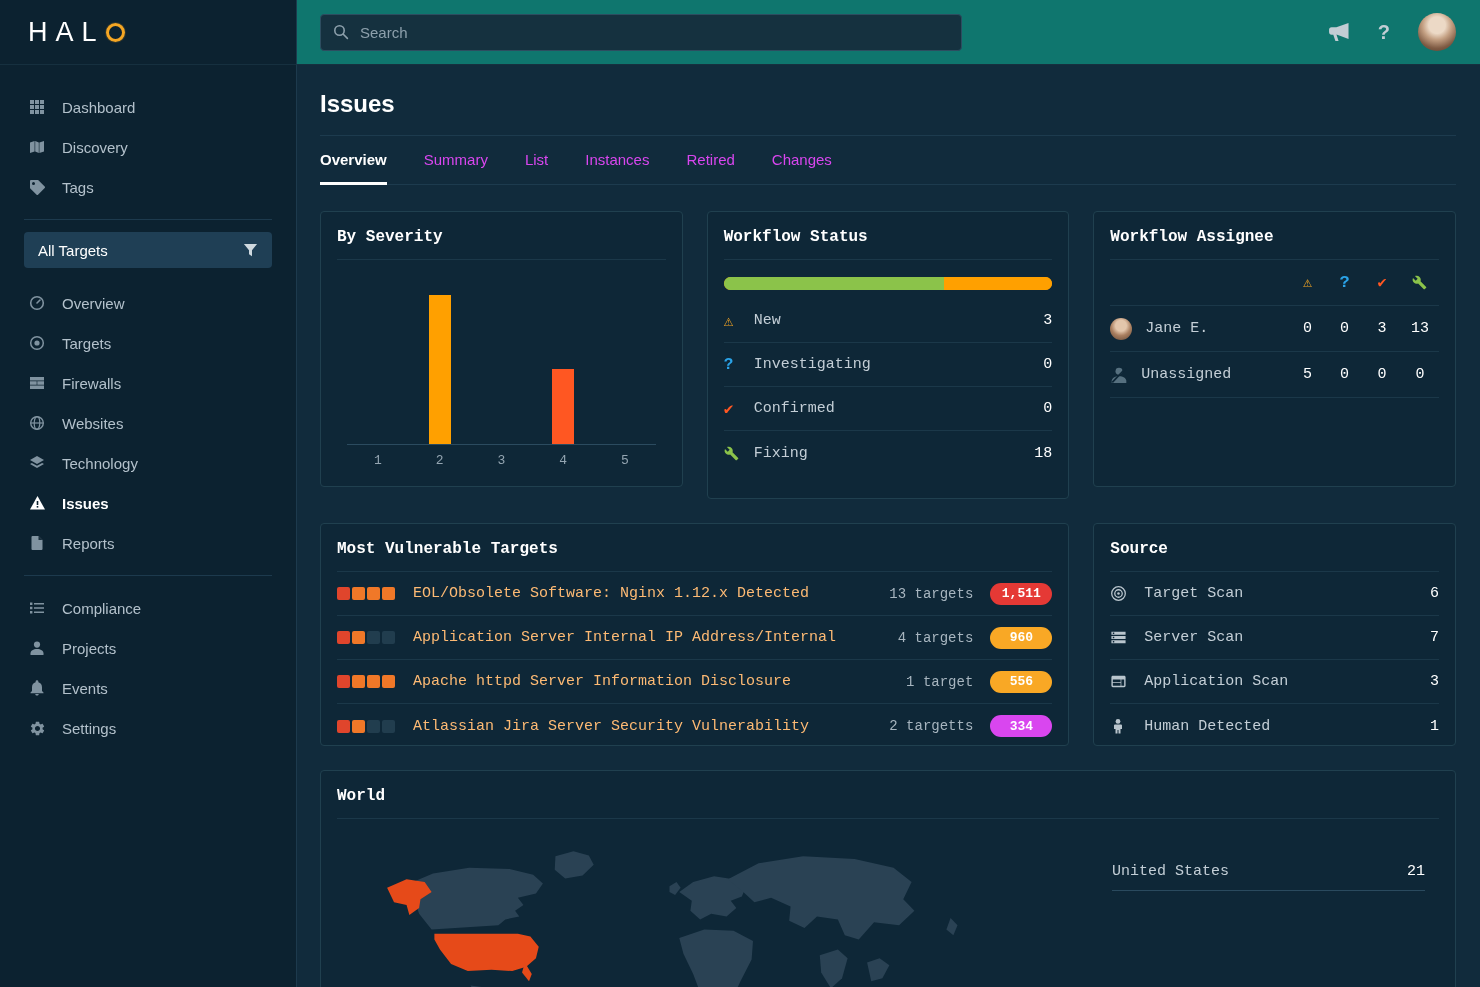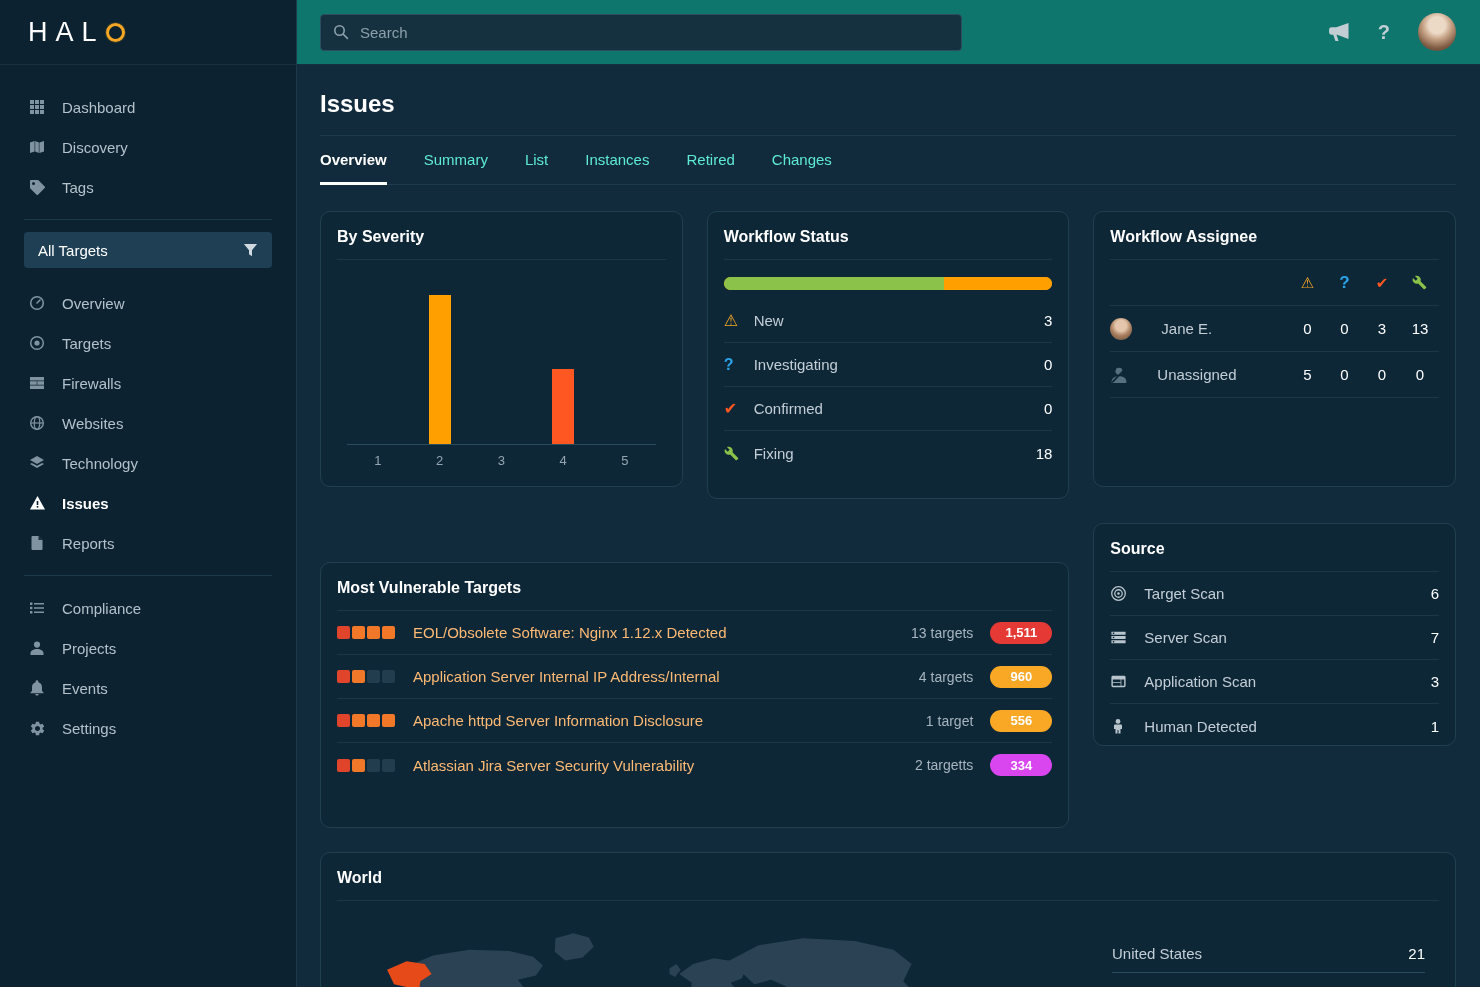--- a/index.html
+++ b/index.html
@@ -36,31 +36,31 @@
   .side-divider { height:1px; background:#1d3a4d; margin:12px 24px; }
   .target-select { margin:11px 24px 15px; height:36px; background:#1f3f55; border-radius:4px;
     display:flex; align-items:center; padding:0 14px; color:#fff; cursor:pointer; }
   .target-select .funnel { margin-left:auto; display:flex; }
 
   
   .main { background:#112b3c; padding:0 24px 0 23px; overflow:hidden; }
   .page-title { font-size:24px; font-weight:700; margin-top:25px; }
   .rule { height:1px; background:#1d3b4e; margin-top:17px; }
   .tabs { display:flex; gap:37px; border-bottom:1px solid #1d3b4e; }
-  .tab { position:relative; padding:15px 0 16px; color:#5eead4; cursor:pointer; }
+  .tab { position:relative; padding:15px 0 16px; color:#d946ef; cursor:pointer; }
   .tab.active { color:#fff; font-weight:700; }
   .tab.active::after { content:""; position:absolute; left:0; right:0; bottom:-1px; height:3px; background:#fff; }
 
   .grid { display:grid; grid-template-columns:1fr 1fr 1fr; gap:24px; margin-top:26px;
     grid-template-areas:"sev wfs wfa" "mvt mvt src" "world world world"; }
-  .card { background:#0e2737; border:1px solid #20404f; border-radius:10px; overflow:hidden; }
+  .card { background:#0e2737; border:1px solid #20404f; border-radius:4px; overflow:hidden;font-family:Liberation Mono, monospace; }
   #card-severity { grid-area:sev; height:276px; }
   #card-wfs { grid-area:wfs; height:288px; }
   #card-wfa { grid-area:wfa; height:276px; }
-  #card-mvt { grid-area:mvt; height:266px;margin-top:39px; }
+  #card-mvt { grid-area:mvt; height:223px; }
   #card-src { grid-area:src; height:223px; }
   #card-world { grid-area:world; height:430px; }
   .card-head { font-size:16px; font-weight:700; padding:16px 16px 13px; }
   .card-rule { height:1px; background:#1b3849; margin:0 16px; }
 
   
   .chart-wrap { margin:0 26px; }
   .bars { display:flex; align-items:flex-end; height:185px; border-bottom:1px solid #2b4b5f; }
   .bar-slot { flex:1; display:flex; justify-content:center; }
   .bar { width:22px; }
@@ -80,21 +80,21 @@
   .warn { color:#f5a623; }
   .ques { color:#2aa3e8; font-weight:700; font-size:17px; }
   .chk { color:#ff5722; font-size:15px; }
 
   
   .assign { margin:0 16px; }
   .arow { display:grid; grid-template-columns:1fr 37px 37px 38px 38px; align-items:center;
     height:46px; border-bottom:1px solid #1b3849; }
   .arow .acell { text-align:center; color:#fff; }
   .arow .ahead { text-align:center; }
-  .aname { display:flex; align-items:center; gap:29px; color:#c3ced6; }
+  .aname { display:flex; align-items:center; gap:13px; color:#c3ced6; }
   .avatar-sm { width:22px; height:22px; border-radius:50%;
     background:radial-gradient(circle at 50% 35%, #e3c6ab 0 30%, #a97f60 55%, #5f4534 100%); }
   .ghost-ico { color:#56707f; display:flex; }
 
   
   .vrow { display:flex; align-items:center; height:44px; margin:0 16px; border-bottom:1px solid #1b3849; }
   .vrow:last-child { border-bottom:none; }
   .blocks { display:flex; gap:2px; width:64px; }
   .sq { width:13px; height:13px; border-radius:2px; }
   .vname { flex:1; color:#fdba74; margin-left:12px; }

